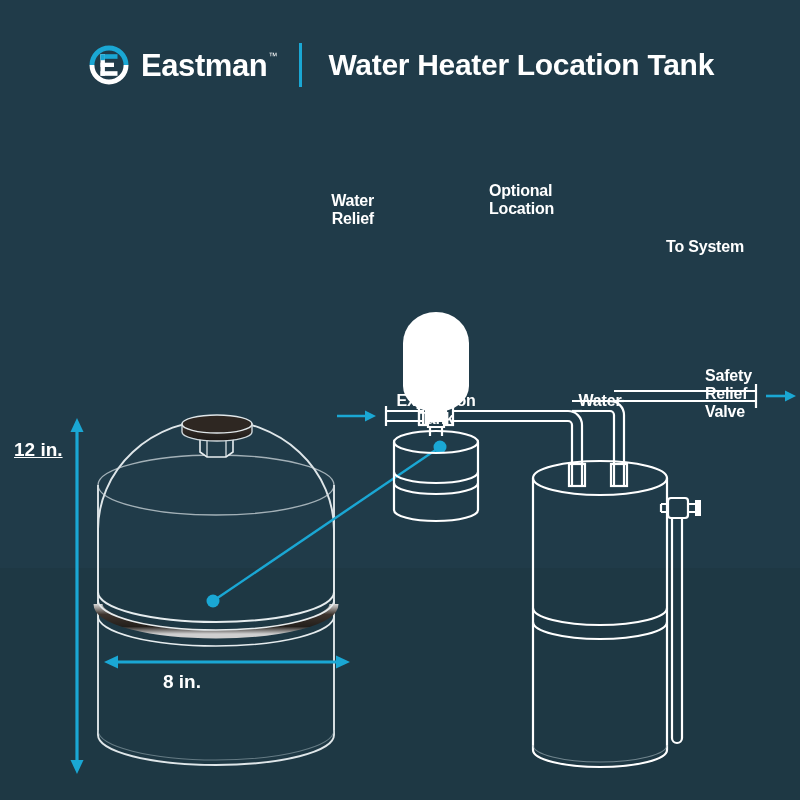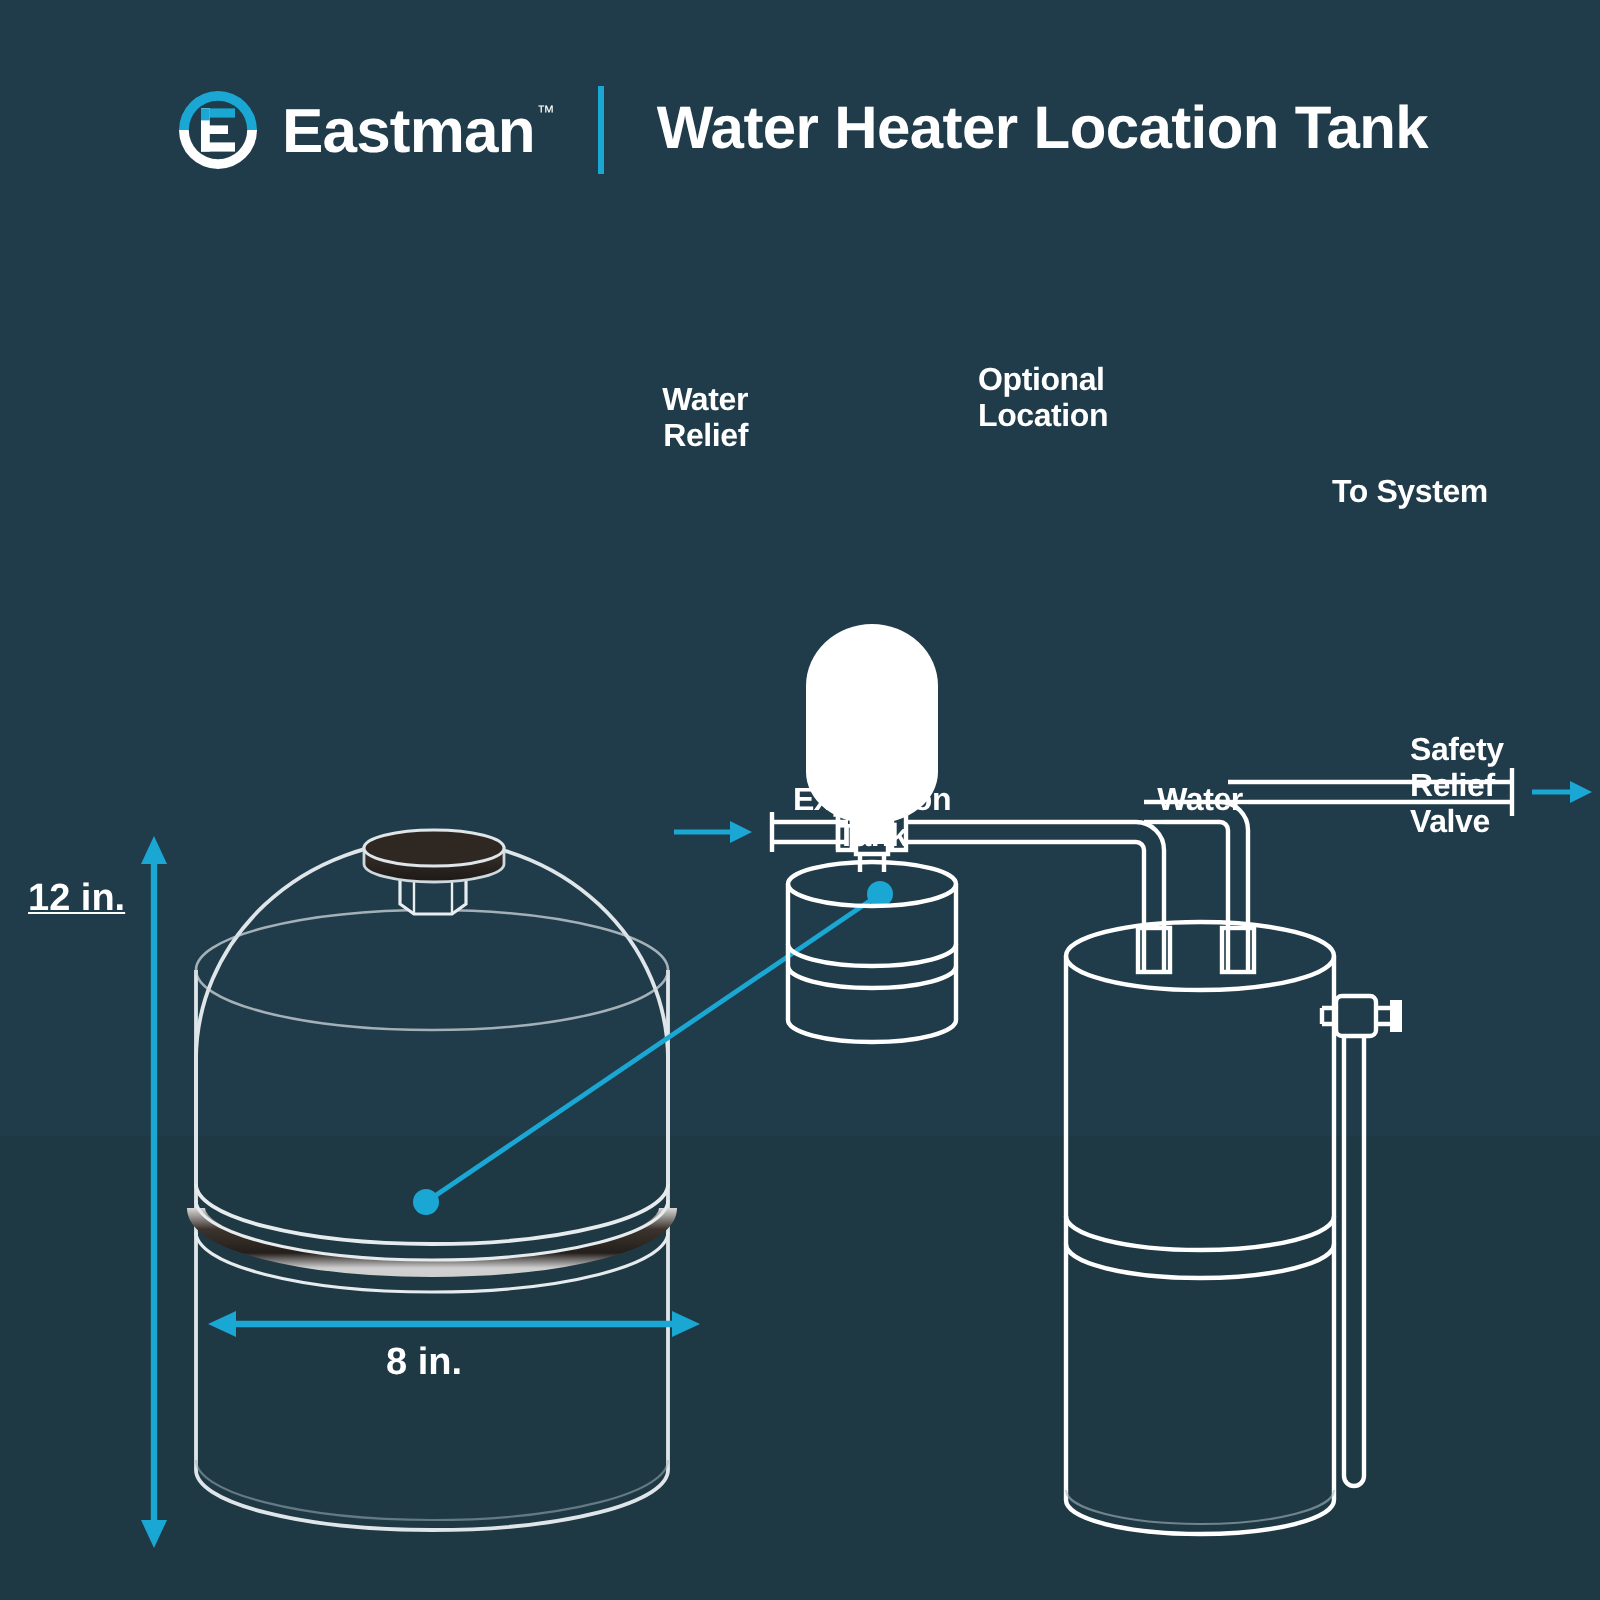--- a/index.html
+++ b/index.html
@@ -314,16 +314,16 @@
     <div class="lbl" style="left:705px; top:237px; width:90px;">
       <div>Safety</div>
       <div>Relief</div>
       <div>Valve</div>
     </div>
 
     <div class="lbl" style="left:666px; top:108px; width:140px;">To System</div>
 
     <div class="dim" style="left:14px; top:310px; width:58px; text-align:left;text-decoration:underline;">12 in.</div>
 
-    <div class="dim" style="left:152px; top:542px; width:120px; text-align:center;">8 in.</div>
+    <div class="dim" style="left:163px; top:542px; width:120px; text-align:left;">8 in.</div>
 
   </div>
 </div>
 
 </body></html>

